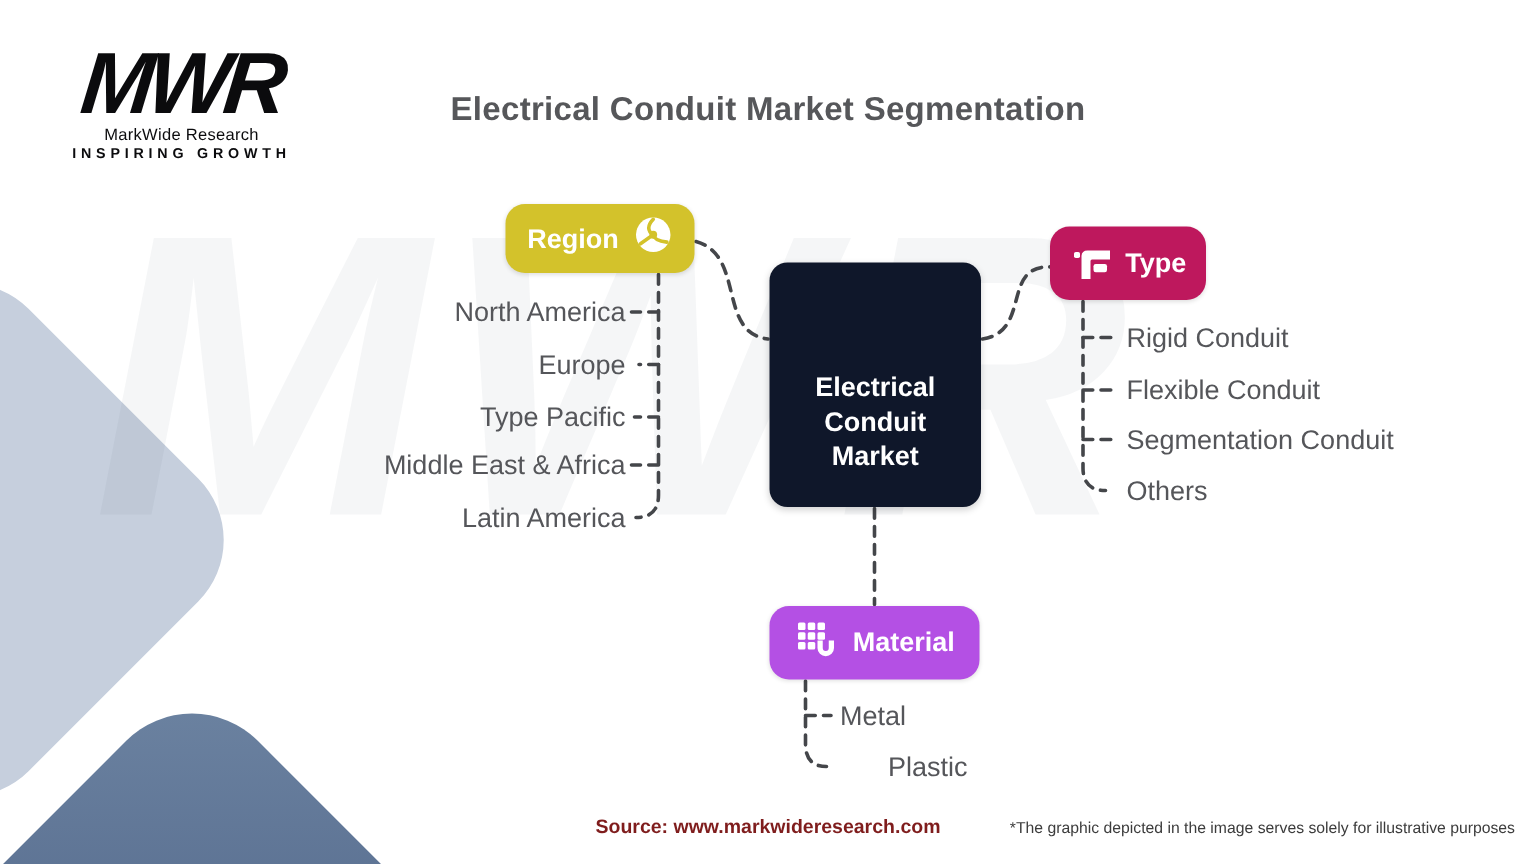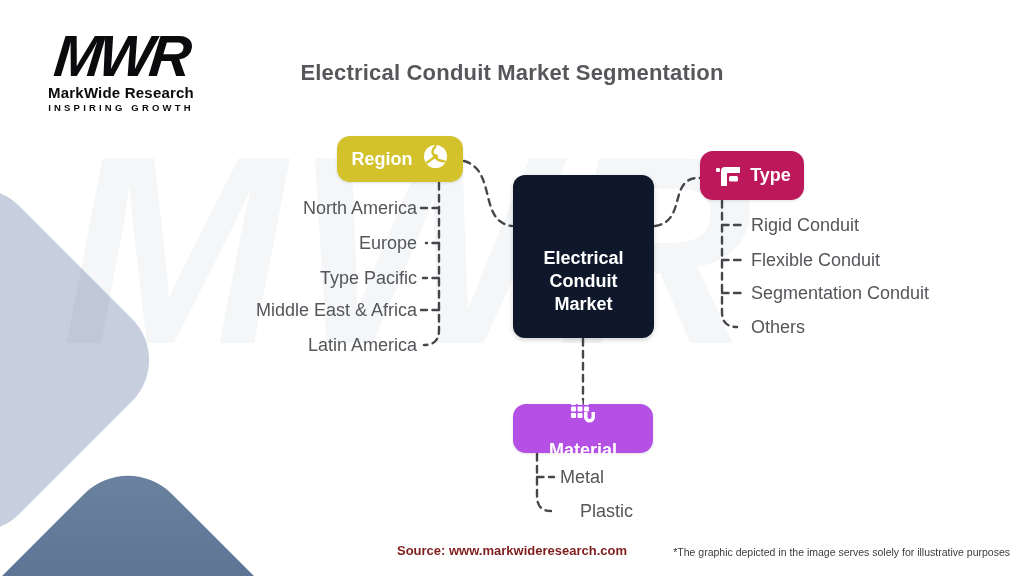--- a/index.html
+++ b/index.html
@@ -12,32 +12,32 @@
   .diamond.dark{left:-24px;top:513px;width:304px;height:304px;border-radius:62px;
     background:linear-gradient(135deg,#6d84a2 0%,#4b6084 70%);z-index:3;}
   .watermark{position:absolute;left:62px;top:96px;font-size:268px;font-weight:900;font-style:italic;
     letter-spacing:10px;color:rgba(72,82,104,0.055);z-index:2;white-space:nowrap;user-select:none;}
 
   .layer{position:absolute;inset:0;z-index:4;}
 
   
   .logo{position:absolute;left:36px;top:26px;width:170px;text-align:center;color:#0b0b0d;}
   .logo-mark{font-size:58px;font-weight:900;font-style:italic;letter-spacing:-4px;line-height:60px;transform:skewX(-6deg);}
-  .logo-name{font-size:15px;font-weight:700;letter-spacing:0.2px;margin-top:-2px;}
+  .logo-name{font-size:11px;font-weight:400;letter-spacing:0.2px;margin-top:-2px;}
   .logo-tag{font-size:9.5px;font-weight:700;letter-spacing:3.2px;margin-top:1px;}
 
   .title{position:absolute;left:0;top:60px;width:1024px;text-align:center;
     font-size:22px;font-weight:700;color:#56575a;letter-spacing:0.2px;}
 
   
   .badge{position:absolute;display:flex;align-items:center;justify-content:center;gap:9px;
     color:#ffffff;font-weight:700;font-size:18px;border-radius:13px;box-shadow:0 1px 3px rgba(0,0,0,0.12);}
   .badge-region{left:337px;top:136px;width:126px;height:46px;}
   .badge-type{left:700px;top:151px;width:104px;height:49px;}
-  .badge-material{left:513px;top:404px;width:140px;height:49px;flex-direction:column;}
+  .badge-material{left:513px;top:404px;width:140px;height:49px;}
 
   
   .center-box{position:absolute;left:513px;top:175px;width:141px;height:163px;border-radius:12px;
     background:#0f172a;color:#ffffff;display:flex;flex-direction:column;align-items:center;justify-content:flex-end;
     padding-bottom:22px;box-sizing:border-box;box-shadow:0 2px 5px rgba(0,0,0,0.18);}
   .center-box .line{font-size:18px;font-weight:700;line-height:23px;text-align:center;}
 
   
   .leaf{position:absolute;font-size:18px;color:#55565a;white-space:nowrap;line-height:20px;}
   .leaf.r{text-align:right;transform:translateX(-100%);} 
@@ -150,19 +150,19 @@
     <div class="leaf r" style="left:417px;top:268px;">Type Pacific</div>
     <div class="leaf r" style="left:417px;top:300px;">Middle East &amp; Africa</div>
     <div class="leaf r" style="left:417px;top:335px;">Latin America</div>
 
     <div class="leaf" style="left:751px;top:215px;">Rigid Conduit</div>
     <div class="leaf" style="left:751px;top:250px;">Flexible Conduit</div>
     <div class="leaf" style="left:751px;top:283px;">Segmentation Conduit</div>
     <div class="leaf" style="left:751px;top:317px;">Others</div>
 
     <div class="leaf" style="left:560px;top:467px;">Metal</div>
-    <div class="leaf" style="left:580px;top:501px;">Plastic</div>
+    <div class="leaf" style="left:592px;top:501px;">Plastic</div>
 
     <div class="footer-source">Source: www.markwideresearch.com</div>
     <div class="footer-note">*The graphic depicted in the image serves solely for illustrative purposes</div>
 
   </div>
 </div>
 
 </body></html>

